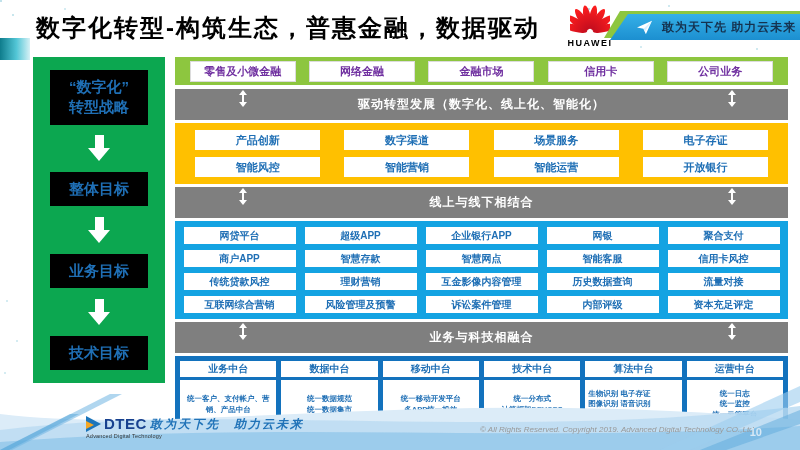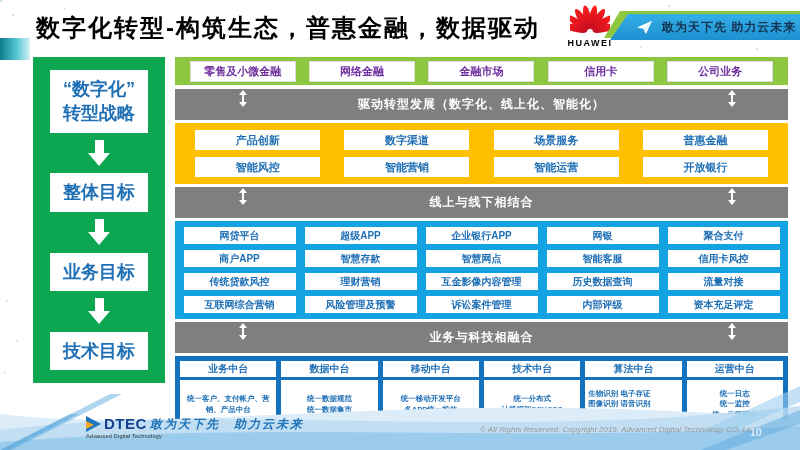--- a/index.html
+++ b/index.html
@@ -26,21 +26,21 @@
                 clip-path:polygon(16px 0,100% 0,100% 100%,0 100%);}
   .ribbon{position:absolute;left:610px;top:14px;width:194px;height:26px;
           background:linear-gradient(180deg,#35b0e8,#1c8fd0);
           clip-path:polygon(18px 0,100% 0,100% 100%,0 100%);
           display:flex;align-items:center;gap:9px;padding-left:26px;box-sizing:border-box;}
   .ribbon-text{font-size:12px;font-weight:bold;color:#15324f;letter-spacing:1px;}
   
   .strategy-col{position:absolute;left:33px;top:57px;width:132px;height:326px;background:#0cа750;
                 background:#0ca750;display:flex;flex-direction:column;align-items:center;
                 justify-content:space-between;padding:13px 0;box-sizing:border-box;}
-  .strategy-box{width:94px;background:#ffffff;color:#1f6fb5;font-size:18px;font-weight:bold;
+  .strategy-box{width:94px;background:#000000;color:#1f6fb5;font-size:15px;font-weight:bold;
                 text-align:center;padding:7px 2px;white-space:pre-line;line-height:1.35;}
   .down-arrow{display:flex;flex-direction:column;align-items:center;}
   .down-arrow .stem{width:9px;height:13px;background:#fff;}
   .down-arrow .head{width:0;height:0;border-left:11px solid transparent;
                     border-right:11px solid transparent;border-top:13px solid #fff;}
   
   .content{position:absolute;left:175px;top:57px;width:613px;}
   .business-strip{height:28px;background:#8dc63f;display:flex;align-items:center;
                   justify-content:space-around;padding:0 8px;margin-bottom:4px;}
   .biz-btn{width:104px;height:19px;background:#fff;border:1px solid #dcdcdc;color:#7030a0;
@@ -174,21 +174,21 @@
           <div class="vs"></div>
           <div class="td"></div>
         </div>
     </div>
 
     <div class="yellow-section">
       <div class="y-row">
         <div class="y-btn">产品创新</div>
         <div class="y-btn">数字渠道</div>
         <div class="y-btn">场景服务</div>
-        <div class="y-btn">普惠金融</div>
+        <div class="y-btn">电子存证</div>
       </div>
       <div class="y-row">
         <div class="y-btn">智能风控</div>
         <div class="y-btn">智能营销</div>
         <div class="y-btn">智能运营</div>
         <div class="y-btn">开放银行</div>
       </div>
     </div>
 
     <div class="gray-bar">

